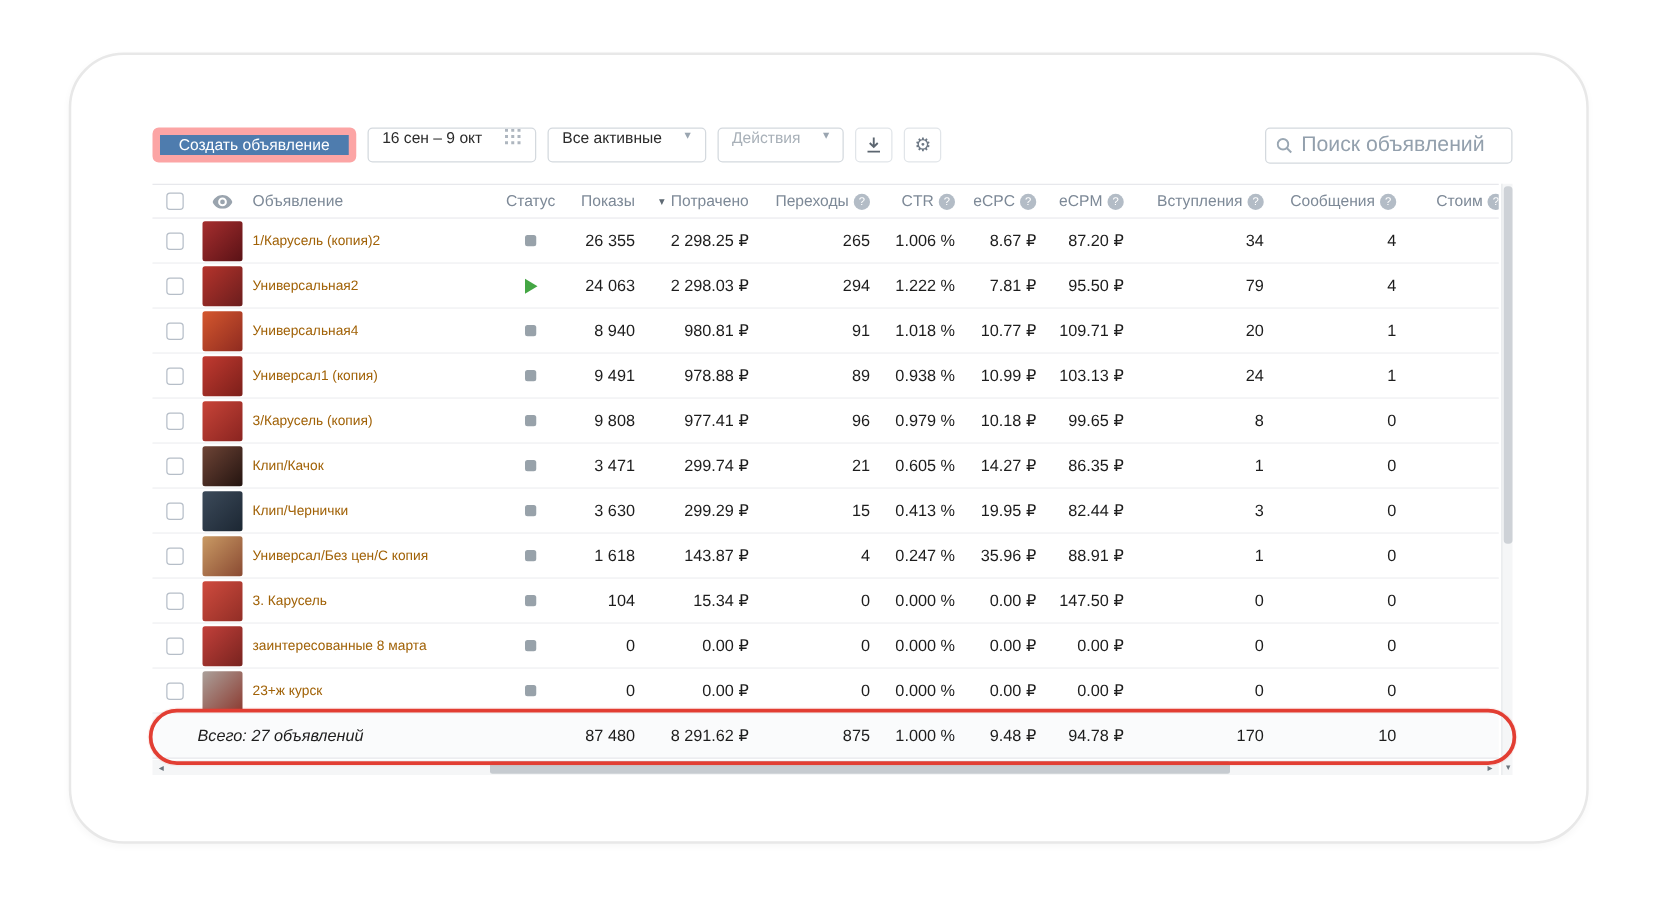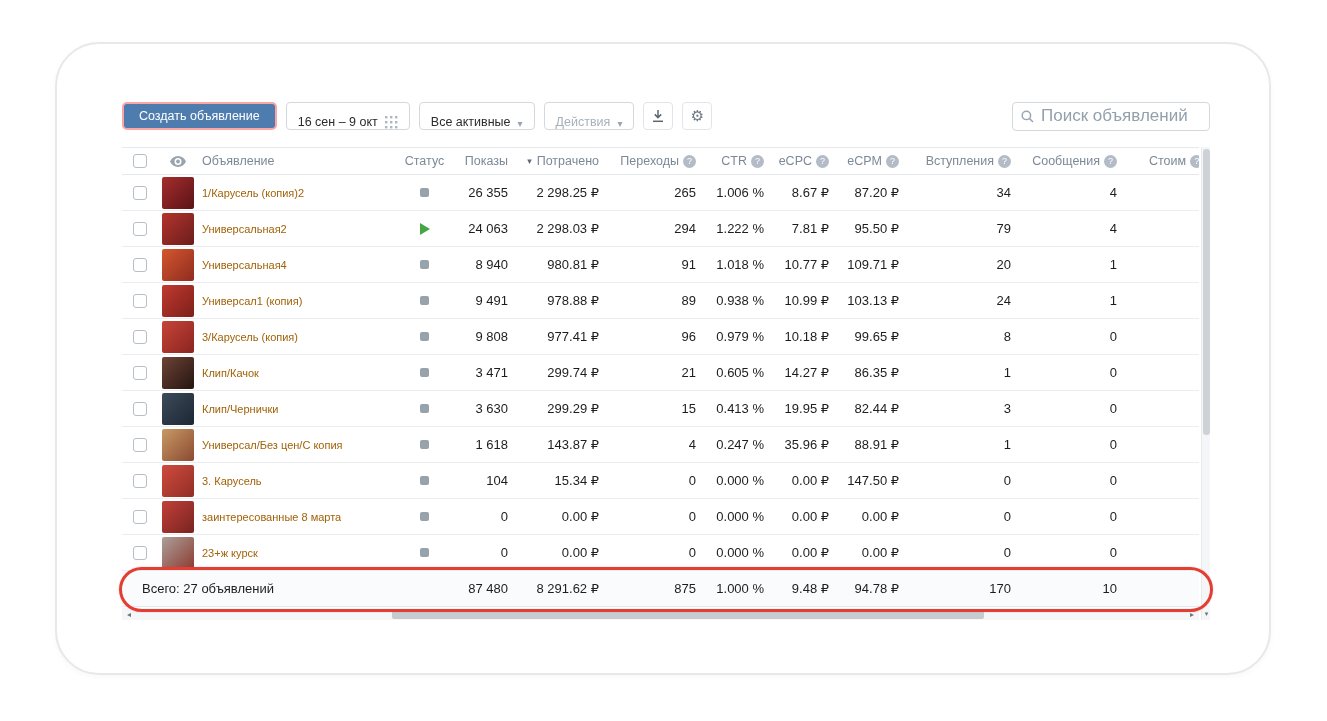--- a/index.html
+++ b/index.html
@@ -10,27 +10,27 @@
     position: absolute; left: 55px; top: 42px; width: 1216px; height: 633px;
     background: #fff; border: 2px solid #e8e8e8; border-radius: 44px;
     box-shadow: 0 2px 6px rgba(0,0,0,0.03);
   }
   .content { position: absolute; left: 65px; top: 58px; width: 1088px; }
 
   
   .toolbar { display: flex; align-items: center; gap: 9px; height: 28px; }
   .btn-primary {
     height: 28px; padding: 0 15px; background: #4e7cae; color: #fff;
-    border: 2px solid #fca5a5; border-radius: 5px; font-size: 12.5px;
+    border: 6px solid #fca5a5; border-radius: 5px; font-size: 12.5px;
     font-family: inherit; cursor: pointer; white-space: nowrap;
   }
   .chip {
     height: 28px; padding: 0 11px; background: #ffffff; color: #2b2b2b;
     border: 1px solid #d4d9de; border-radius: 4px; font-size: 12.5px;
-    font-family: inherit; display: inline-flex; align-items: flex-end; gap: 7px;
+    font-family: inherit; display: inline-flex; align-items: flex-start; gap: 18px;
     cursor: pointer; white-space: nowrap;
   }
   .chip.disabled { color: #a8b0b8; }
   .chev { color: #9aa5b0; font-size: 10px; }
   .iconbtn {
     height: 28px; width: 30px; background: #fff; border: 1px solid #e1e5e9;
     border-radius: 4px; display: inline-flex; align-items: center; justify-content: center;
     cursor: pointer; color: #6d7885; font-size: 15px; font-family: inherit;
   }
   .searchbox {
@@ -78,21 +78,21 @@
   .q {
     width: 13px; height: 13px; border-radius: 50%; background: #b3bcc6; color: #fff;
     font-size: 9px; display: inline-flex; align-items: center; justify-content: center;
     margin-left: 4px; flex: none; cursor: pointer;
   }
   .sort { color: #5f6a74; font-size: 9px; margin-right: 5px; }
 
   
   .totals-wrap { position: relative; }
   .totals { height: 36px; background: #fafbfc; border-bottom: 1px solid #e7e8ec; }
-  .totals .lbl { grid-column: 1 / 4; display: flex; align-items: center; padding-left: 20px; color: #1d1d1d; }
+  .totals .lbl { grid-column: 1 / 4; display: flex; align-items: center; padding-left: 36px; color: #1d1d1d; font-style: italic; }
   .annotation {
     position: absolute; left: -3px; top: -4px; width: 1094px; height: 45px;
     border: 3px solid #e23e33; border-radius: 23px; pointer-events: none; z-index: 6;
     box-shadow: 0 0 0 1px rgba(226,62,51,0.08);
   }
 
   
   .hscroll { position: relative; width: 1077px; height: 12px; background: #f5f6f7; margin-top: 1px; }
   .hs-arrow {
     position: absolute; top: 0; width: 14px; height: 12px; display: flex; align-items: center;

